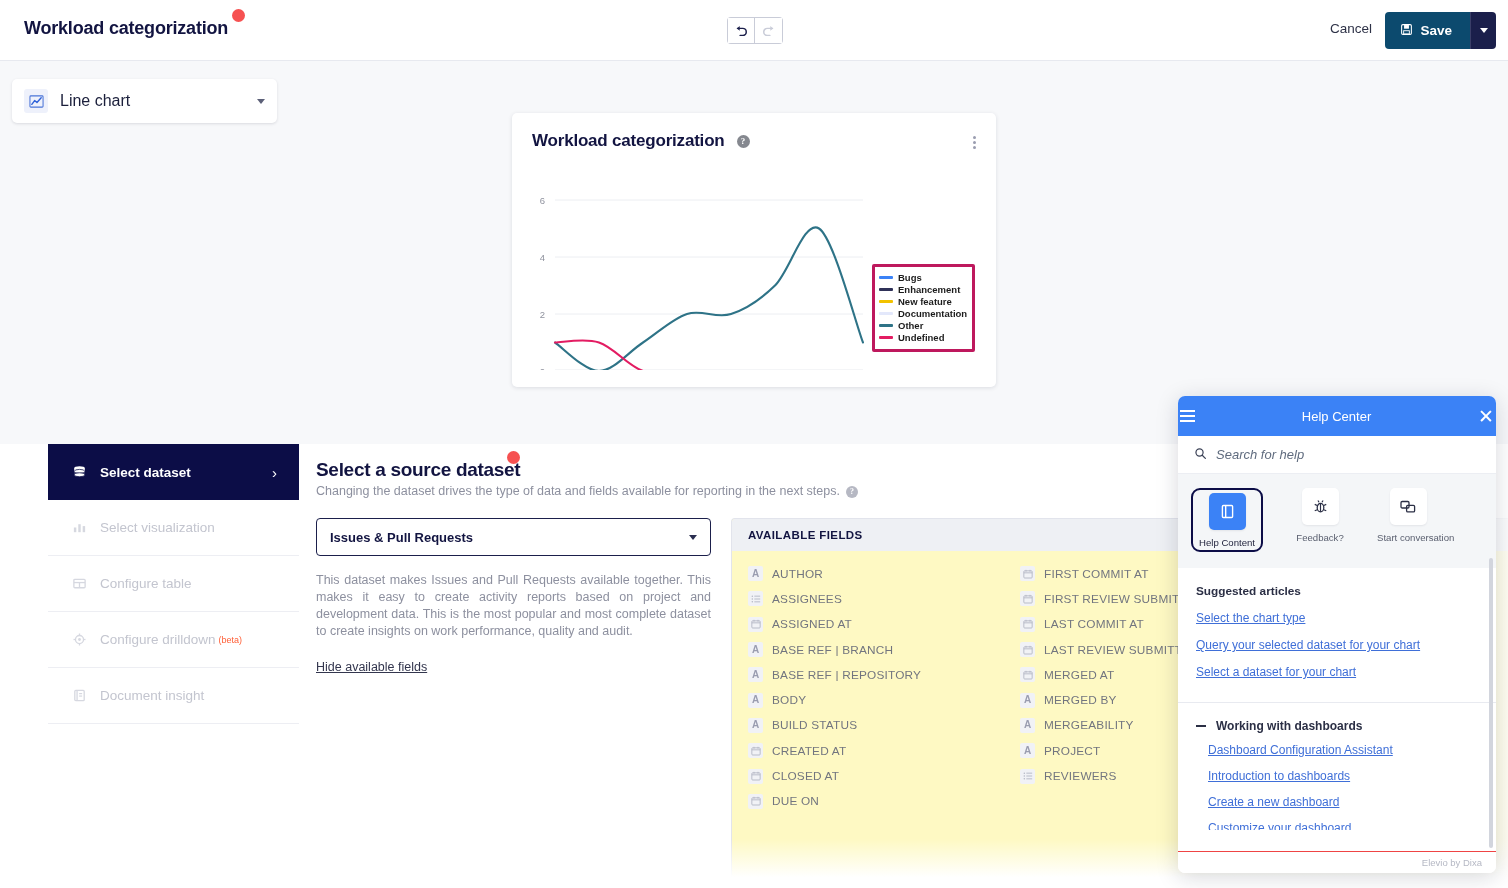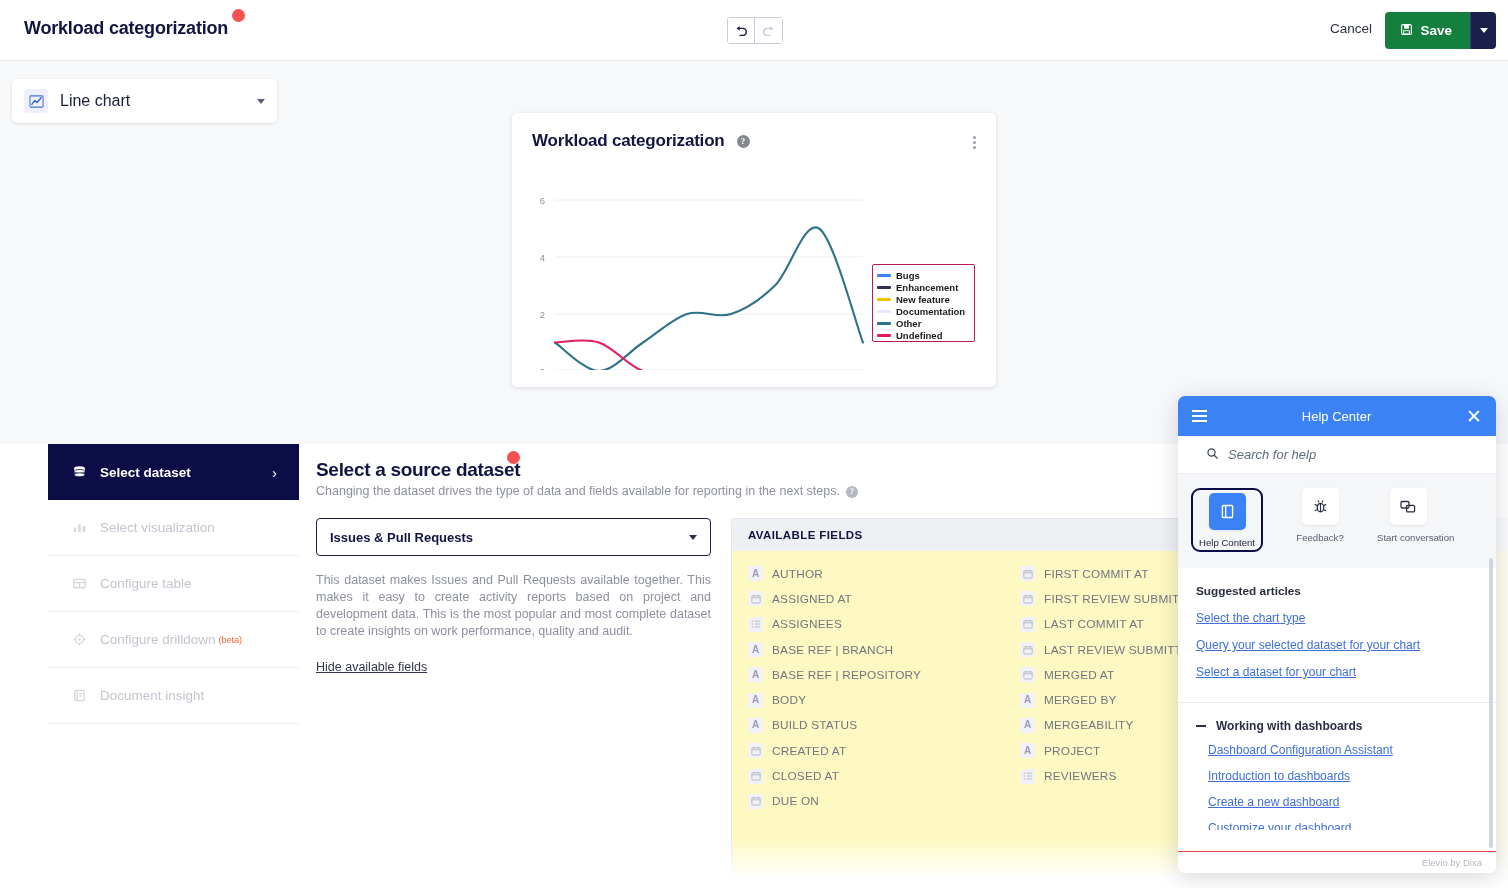--- a/index.html
+++ b/index.html
@@ -41,21 +41,21 @@
 
   .cancel-btn {
     position: absolute; right: 136px; top: 21px;
     font-size: 13.5px; color: #2e3247; cursor: pointer;
   }
   .save-group {
     position: absolute; right: 12px; top: 12px; display: flex;
     border-radius: 4px; overflow: hidden;
   }
   .save-btn {
-    background: #15803d; color: #fff; height: 37px;
+    background: #0c4a6e; color: #fff; height: 37px;
     display: flex; align-items: center; gap: 7px;
     padding: 0 18px 0 15px; font-size: 13.5px; font-weight: bold; cursor: pointer;
   }
   .save-caret {
     background: #1b1f4b; width: 26px; height: 37px;
     border-left: 1px solid #3a3e68;
     display: flex; align-items: center; justify-content: center; cursor: pointer;
   }
   .caret-down {
     width: 0; height: 0; border-left: 4px solid transparent;
@@ -93,22 +93,22 @@
     width: 13px; height: 13px; border-radius: 50%; background: #85888f; color: #fff;
     font-size: 9px; font-weight: bold; display: flex; align-items: center;
     justify-content: center; margin-left: 12px; cursor: pointer; font-family: "Liberation Serif", serif;
   }
   .kebab { margin-left: auto; display: flex; flex-direction: column; gap: 2px; cursor: pointer; padding-top:2px;}
   .kebab i { width: 3px; height: 3px; border-radius: 50%; background: #9a9db0; display: block; }
 
   .plot-wrap { position: relative; margin-top: 4px; }
   .legend-box {
     position: absolute; left: 360px; top: 109px; width: 103px;
-    background: #fff; border: 1px solid #be185d; border-radius: 2px;
-    padding: 4px 5px 0 4px;
+    background: #fff; border: 3px solid #be185d; border-radius: 2px;
+    padding: 4px 5px 6px 4px;
   }
   .legend-row { display: flex; align-items: center; height: 12px; }
   .legend-swatch { width: 14px; height: 3px; border-radius: 1px; margin-right: 5px; flex: none; }
   .legend-text { font-size: 9.5px; font-weight: bold; color: #1c1c1c; white-space: nowrap; }
 
   
   .lower { position: absolute; top: 444px; left: 0; width: 1508px; height: 444px; background:#fff;margin-left:48px; }
 
   .sidenav { position: absolute; left: 0; top: 0; width: 251px; height: 444px; background: #fff; }
   .nav-item {
@@ -188,29 +188,29 @@
 
   
   .help {
     position: absolute; left: 1178px; top: 396px; width: 318px; height: 477px;
     background: #fff; border-radius: 7px;
     box-shadow: 0 4px 22px rgba(20,22,50,.17);
     overflow: hidden; display: flex; flex-direction: column;
   }
   .help-head {
     height: 40px; background: #3b82f6; display: flex; align-items: center;
-    padding: 0 14px; flex: none;
+    padding: 0 2px; flex: none;
   }
   .hamburger { display: flex; flex-direction: column; gap: 3px; cursor: pointer; }
   .hamburger i { width: 15px; height: 2px; background: #fff; display: block; }
   .help-title { flex: 1; text-align: center; color: #fff; font-size: 13px; }
   .help-close { color: #fff; font-size: 19px; line-height: 1; cursor: pointer; font-weight: 300;}
 
   .help-search {
-    height: 38px; display: flex; align-items: center; padding: 0 28px;
+    height: 38px; display: flex; align-items: center; padding: 0 16px;
     border-bottom: 1px solid #eceef3; flex: none;
   }
   .help-search input {
     border: none; outline: none; flex: 1; font-size: 13px;
     font-family: "Liberation Sans", sans-serif; color: #3c4257;
     font-style: italic; margin-left: 9px;
   }
   .help-search input::placeholder { color: #5f6b7e; font-style: italic; }
 
   .help-scroll { flex: 1; overflow: hidden; position: relative; background:#fff;}
@@ -465,40 +465,40 @@
           <div class="fcol" id="fcol1">
               <div class="frow">
                 <span class="ftype">
                   <span>A</span>
                 </span>
                 <span class="fname">AUTHOR</span>
               </div>
               <div class="frow">
                 <span class="ftype">
                   <svg width="10" height="10" viewBox="0 0 12 12">
-                    <rect x="1" y="2.2" width="10" height="8.6" rx="1" fill="none" stroke="#b4b7c4" stroke-width="1.1"></rect>
-                    <line x1="1" y1="4.6" x2="11" y2="4.6" stroke="#b4b7c4" stroke-width="1.1"></line>
-                    <line x1="3.6" y1="1" x2="3.6" y2="3.2" stroke="#b4b7c4" stroke-width="1.1"></line>
-                    <line x1="8.4" y1="1" x2="8.4" y2="3.2" stroke="#b4b7c4" stroke-width="1.1"></line>
-                  </svg>
-                </span>
-                <span class="fname">ASSIGNED AT</span>
-              </div>
-              <div class="frow">
-                <span class="ftype">
-                  <svg width="10" height="10" viewBox="0 0 12 12">
                     <circle cx="1.6" cy="2.6" r=".9" fill="#b4b7c4"></circle>
                     <circle cx="1.6" cy="6" r=".9" fill="#b4b7c4"></circle>
                     <circle cx="1.6" cy="9.4" r=".9" fill="#b4b7c4"></circle>
                     <line x1="4" y1="2.6" x2="11" y2="2.6" stroke="#b4b7c4" stroke-width="1.1"></line>
                     <line x1="4" y1="6" x2="11" y2="6" stroke="#b4b7c4" stroke-width="1.1"></line>
                     <line x1="4" y1="9.4" x2="11" y2="9.4" stroke="#b4b7c4" stroke-width="1.1"></line>
                   </svg>
                 </span>
                 <span class="fname">ASSIGNEES</span>
+              </div>
+              <div class="frow">
+                <span class="ftype">
+                  <svg width="10" height="10" viewBox="0 0 12 12">
+                    <rect x="1" y="2.2" width="10" height="8.6" rx="1" fill="none" stroke="#b4b7c4" stroke-width="1.1"></rect>
+                    <line x1="1" y1="4.6" x2="11" y2="4.6" stroke="#b4b7c4" stroke-width="1.1"></line>
+                    <line x1="3.6" y1="1" x2="3.6" y2="3.2" stroke="#b4b7c4" stroke-width="1.1"></line>
+                    <line x1="8.4" y1="1" x2="8.4" y2="3.2" stroke="#b4b7c4" stroke-width="1.1"></line>
+                  </svg>
+                </span>
+                <span class="fname">ASSIGNED AT</span>
               </div>
               <div class="frow">
                 <span class="ftype">
                   <span>A</span>
                 </span>
                 <span class="fname">BASE REF | BRANCH</span>
               </div>
               <div class="frow">
                 <span class="ftype">
                   <span>A</span>

